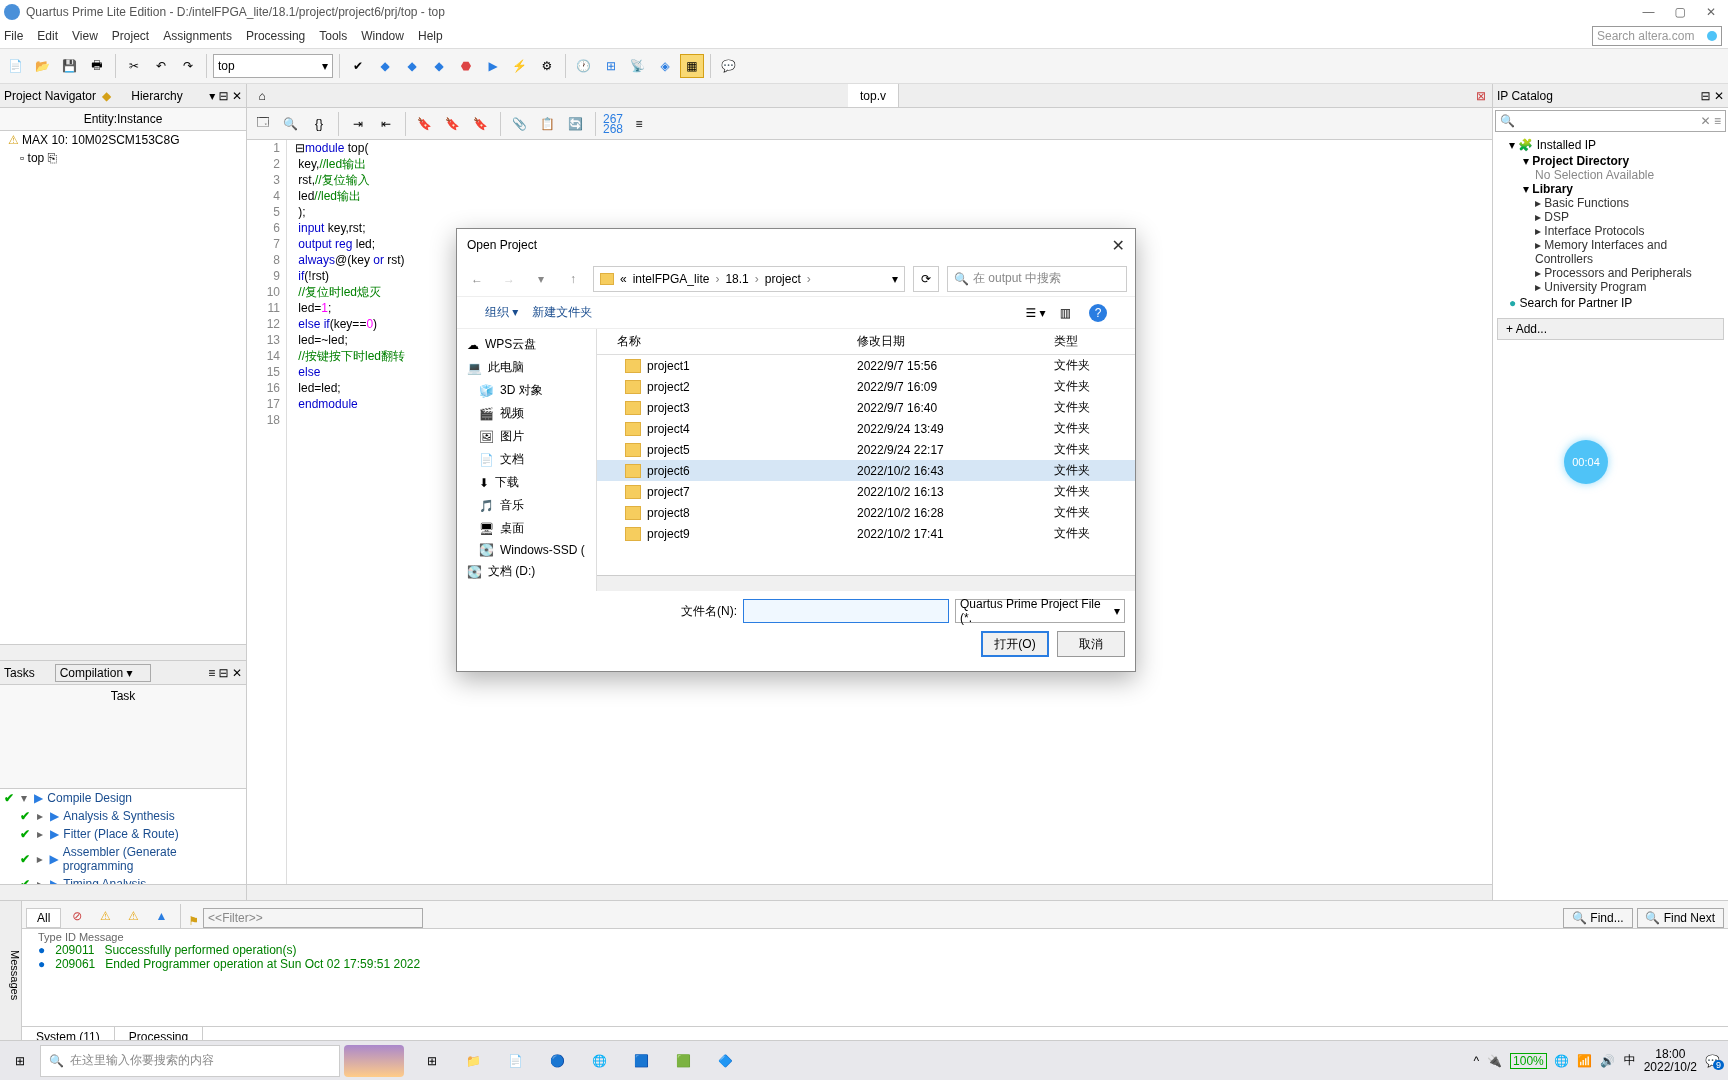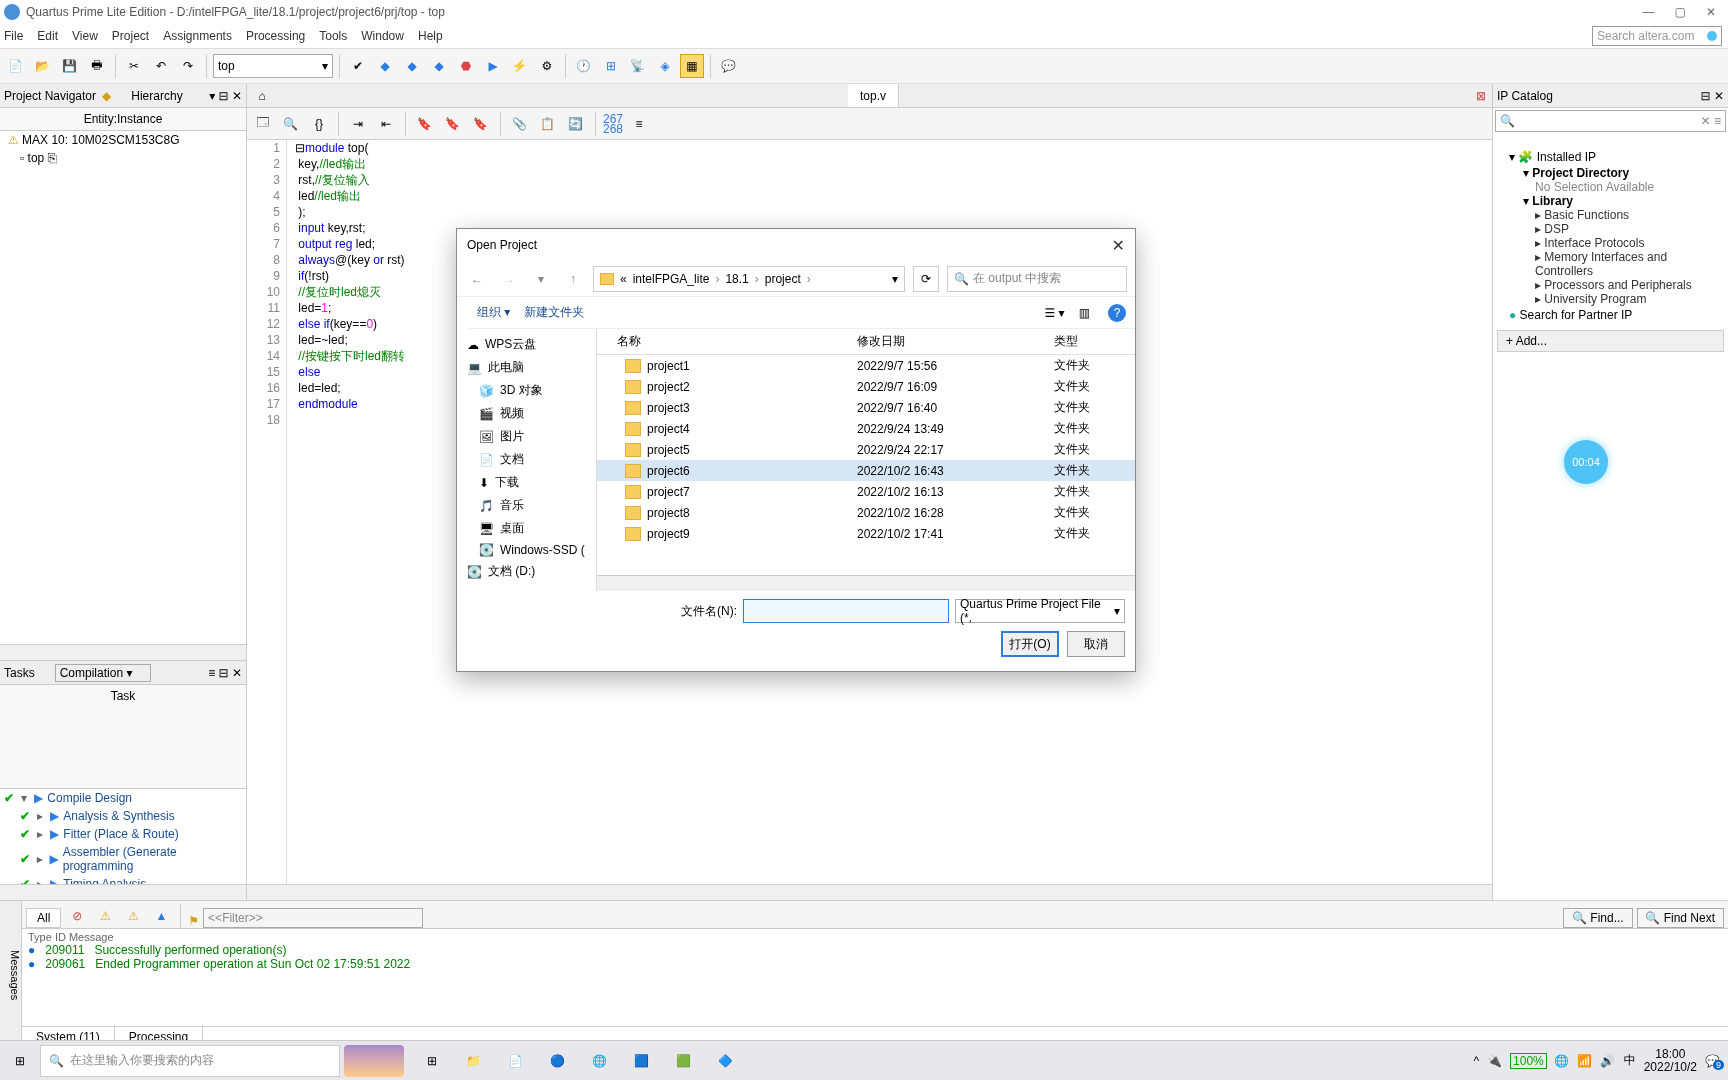--- a/index.html
+++ b/index.html
@@ -51,34 +51,34 @@
     .gutter div { height: 16px; line-height: 16px; }
     .codelines { padding-left: 8px; }
     .codelines div { height: 16px; line-height: 16px; white-space: pre; }
     .kw { color: #0000cc; }
     .com { color: #008000; }
     .num { color: #ff00ff; }
     
     
     .rightpanel { width: 236px; border-left: 1px solid #ccc; display: flex; flex-direction: column; }
     .ip-search { height: 22px; border: 1px solid #aaa; margin: 2px; display:flex; align-items:center; padding:0 4px; }
-    .ip-tree { padding: 2px; margin-top: 12px; }
+    .ip-tree { padding: 2px; }
     .ip-item { padding: 2px 0 2px 14px; }
     .ip-sub { padding-left: 28px; }
     .ip-sub2 { padding-left: 40px; color:#333; }
     .ip-nosel { padding-left: 40px; color:#888; }
     .addbtn { margin-top:auto; margin: 4px; padding:3px 8px; background:#f0f0f0; border:1px solid #ccc; }
     
     
     .messages { height: 150px; border-top: 1px solid #ccc; display:flex; flex-direction:column; }
     .msg-toolbar { height: 28px; background: #f5f5f5; border-bottom: 1px solid #ccc; display:flex; align-items:flex-end; gap:4px; padding:0 4px; }
     .msg-tab { padding: 2px 10px; background:#fff; border:1px solid #ccc; }
     .filterbox { flex:0 0 220px; border:1px solid #aaa; height:20px; display:flex; align-items:center; padding:0 4px; color:#888; }
     .findbtn { padding:2px 8px; border:1px solid #aaa; background:#f5f5f5; display:flex; align-items:center; gap:3px; }
-    .msg-body { flex:1; font-family: Consolas, monospace; padding: 2px 6px; overflow:auto; }
+    .msg-body { flex:1; font-family: Consolas, monospace; padding: 2px 6px; overflow:auto;margin-left:10px; }
     .msg-row { display:flex; gap:10px; }
     .msg-info { color:#0066cc; }
     .msg-green { color:#008000; }
     .msg-tabs-bottom { height: 24px; display:flex; border-top:1px solid #ccc; }
     .msg-tabs-bottom div { padding:3px 14px; border-right:1px solid #ccc; }
     .msg-side { width:22px; background:#eee; border-right:1px solid #ccc; writing-mode:vertical-rl; text-align:center; padding:4px 0; font-size:11px; }
     
     
     .statusbar { height:20px; background:#f5f5f5; border-top:1px solid #ccc; display:flex; align-items:center; justify-content:flex-end; padding:0 6px; gap:10px; font-size:11px; }
     
@@ -93,41 +93,41 @@
     
     .dialog { position:absolute; left:456px; top:228px; width:680px; height:444px; background:#fff; border:1px solid #888; box-shadow:0 8px 24px rgba(0,0,0,.3); display:flex; flex-direction:column; z-index:100; }
     .dialog-title { height:32px; display:flex; align-items:center; padding:0 10px; font-size:13px; }
     .dialog-title .x { margin-left:auto; font-size:16px; color:#333; }
     .dialog-nav { height:36px; display:flex; align-items:center; gap:8px; padding:0 8px; border-bottom:1px solid #eee; }
     .navbtn { width:24px; text-align:center; color:#888; }
     .breadcrumb { flex:1; height:26px; border:1px solid #ccc; display:flex; align-items:center; padding:0 6px; gap:6px; }
     .bc-sep { color:#888; }
     .refresh { width:26px; height:26px; border:1px solid #ccc; display:flex; align-items:center; justify-content:center; }
     .dlg-search { width:180px; height:26px; border:1px solid #ccc; display:flex; align-items:center; padding:0 6px; color:#888; }
-    .dialog-toolbar { height:32px; display:flex; align-items:center; padding:0 9px; gap:14px; border-bottom:1px solid #eee;margin-left:11px; }
+    .dialog-toolbar { height:32px; display:flex; align-items:center; padding:0 28px; gap:14px; border-bottom:1px solid #eee; }
     .dlg-link { color:#1a4d8f; }
     .dlg-help { width:18px; height:18px; background:#2a7de1; color:#fff; border-radius:50%; display:flex; align-items:center; justify-content:center; margin-left:4px; }
     .dialog-body { flex:1; display:flex; overflow:hidden; }
     .dlg-side { width:140px; border-right:1px solid #ddd; overflow:auto; padding:4px 0; }
     .dlg-side-item { padding:3px 10px; display:flex; gap:6px; align-items:center; }
     .dlg-list { flex:1; display:flex; flex-direction:column; }
     .dlg-headers { display:flex; border-bottom:1px solid #ddd; padding:4px 0; }
     .col-name { flex:0 0 260px; padding-left:20px; }
     .col-date { flex:0 0 150px; }
     .col-type { flex:1;margin-left:47px; }
     .dlg-row { display:flex; padding:2px 0; align-items:center; }
     .dlg-row.sel { background:#d6e6f5; }
     .dlg-row .fld { width:16px; height:14px; background:#f6cd5e; border:1px solid #e0b040; margin-right:6px; margin-left:8px; }
     .dialog-footer { height:80px; padding:8px 10px; display:flex; flex-direction:column; gap:8px; }
     .fn-row { display:flex; align-items:center; gap:6px; }
     .fn-label { width:60px; text-align:right; }
     .fn-input { flex:1; height:24px; border:1px solid #2a7de1; background:#f0f8ff; }
     .ft-select { width:170px; height:24px; border:1px solid #aaa; display:flex; align-items:center; padding:0 4px; }
     .btn-row { display:flex; justify-content:flex-end; gap:8px; }
-    .btn { width:58px; height:26px; border:1px solid #999; background:#f0f0f0; display:flex; align-items:center; justify-content:center; }
+    .btn { width:68px; height:26px; border:1px solid #999; background:#f0f0f0; display:flex; align-items:center; justify-content:center; }
     .btn.primary { border:2px solid #2a7de1; }
     
     
     .timer { position:absolute; right:120px; top:440px; width:44px; height:44px; background:#4fc3f7; border-radius:50%; color:#fff; display:flex; align-items:center; justify-content:center; font-size:11px; box-shadow:0 0 8px rgba(79,195,247,.6); z-index:50; }
     
     .hscroll { height:16px; background:#f0f0f0; border-top:1px solid #ccc; }
     .folder-icon { width:14px; height:12px; background:#f6cd5e; display:inline-block; border:1px solid #e0b040; }
   </style>
 </head>
 <body>

